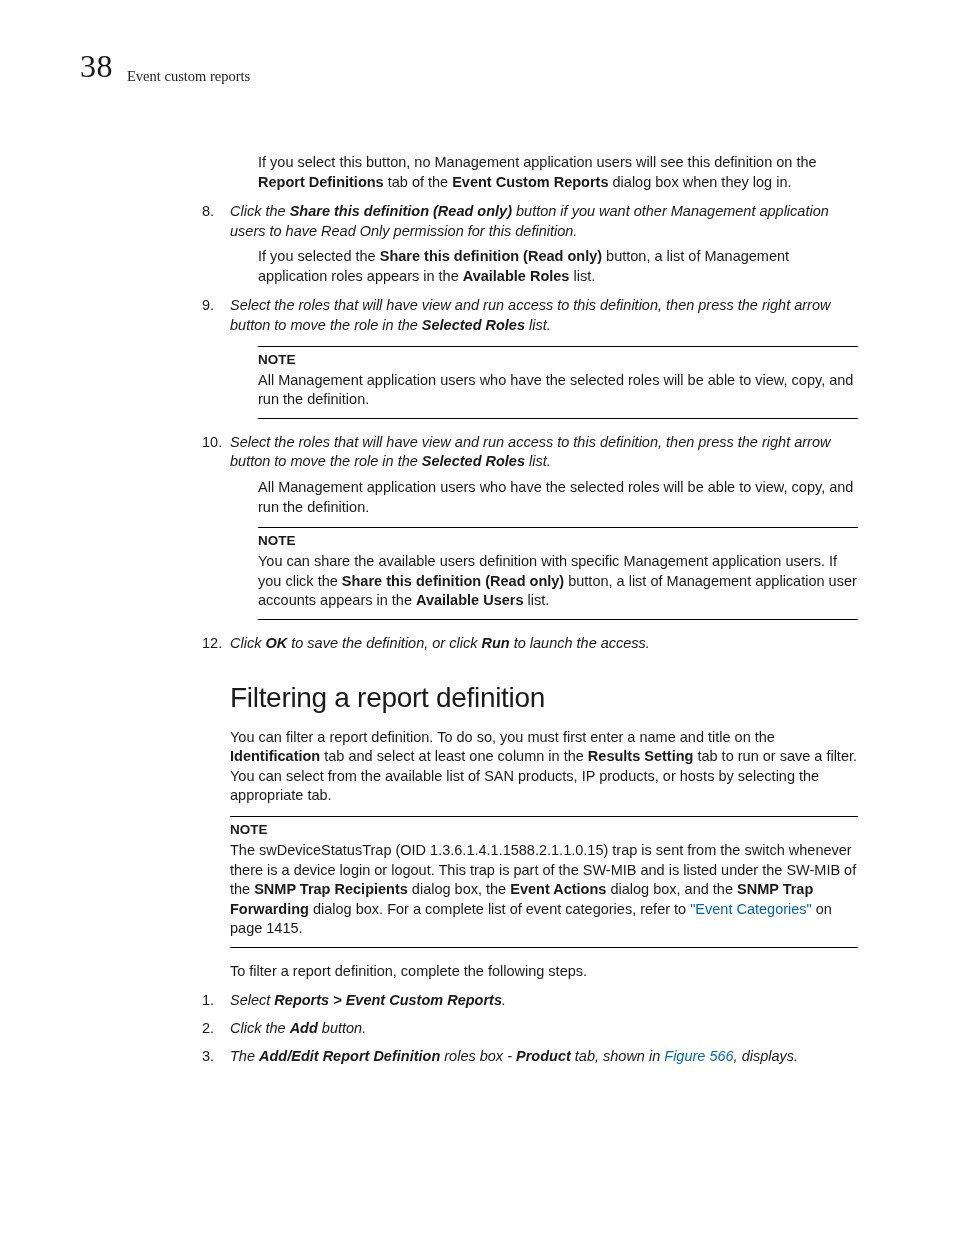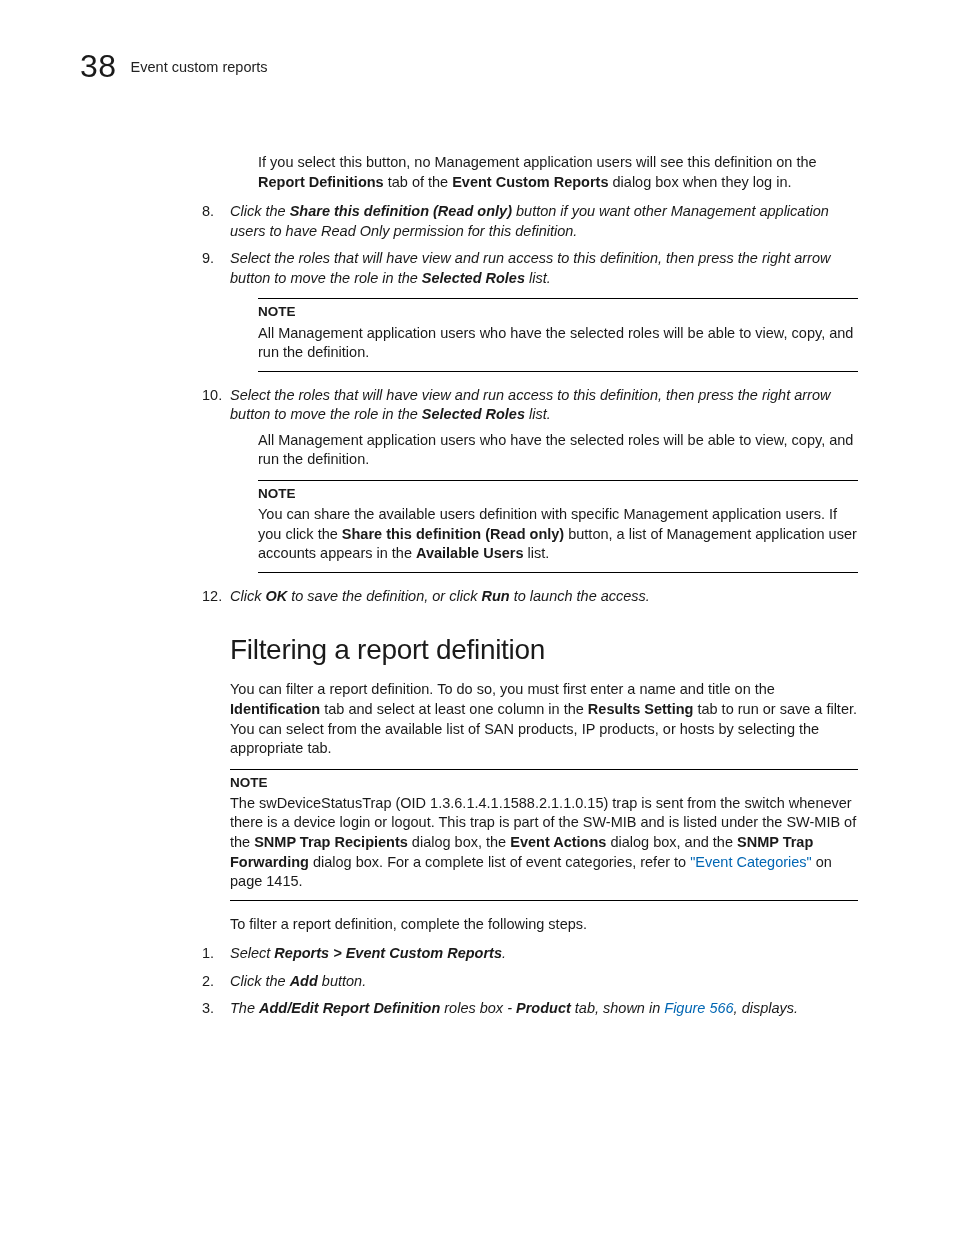--- a/index.html
+++ b/index.html
@@ -12,22 +12,23 @@
   }
   .page {
     width: 954px;
     height: 1235px;
     position: relative;
     box-sizing: border-box;
     padding: 48px 80px 60px 80px;
   }
   .running-head {
     display: flex;
-    align-items: center;
+    align-items: flex-end;
     margin-bottom: 68px;
+    font-family: Liberation Serif, serif;
   }
   .chap-num {
     font-size: 32px;
     font-weight: 400;
     letter-spacing: 0.5px;
     margin-right: 14px;
   }
   .chap-title {
     font-size: 14.5px;
     color: #222;
@@ -105,20 +106,23 @@
     <p class="para sub" style="margin-left:28px;">
       <span>If you select this button, no Management application users will see this definition on the </span><b>Report Definitions</b><span> tab of the </span><b>Event Custom Reports</b><span> dialog box when they log in.</span>
     </p>
 
     <div class="ol-item ol-first-level">
       <span class="num">8.</span>
       <span class="txt">
         <span>Click the </span><b>Share this definition (Read only)</b><span> button if you want other Management application users to have Read Only permission for this definition.</span>
       </span>
     </div>
+    <p class="para sub">
+      <span>If you selected the </span><b>Share this definition (Read only)</b><span> button, a list of Management application roles appears in the </span><b>Available Roles</b><span> list.</span>
+    </p>
 
     <div class="ol-item ol-first-level">
       <span class="num">9.</span>
       <span class="txt">
         <span>Select the roles that will have view and run access to this definition, then press the right arrow button to move the role in the </span><b>Selected Roles</b><span> list.</span>
       </span>
     </div>
     <div class="note-box">
       <div class="note-label">NOTE</div>
       <div>All Management application users who have the selected roles will be able to view, copy, and run the definition.</div>

